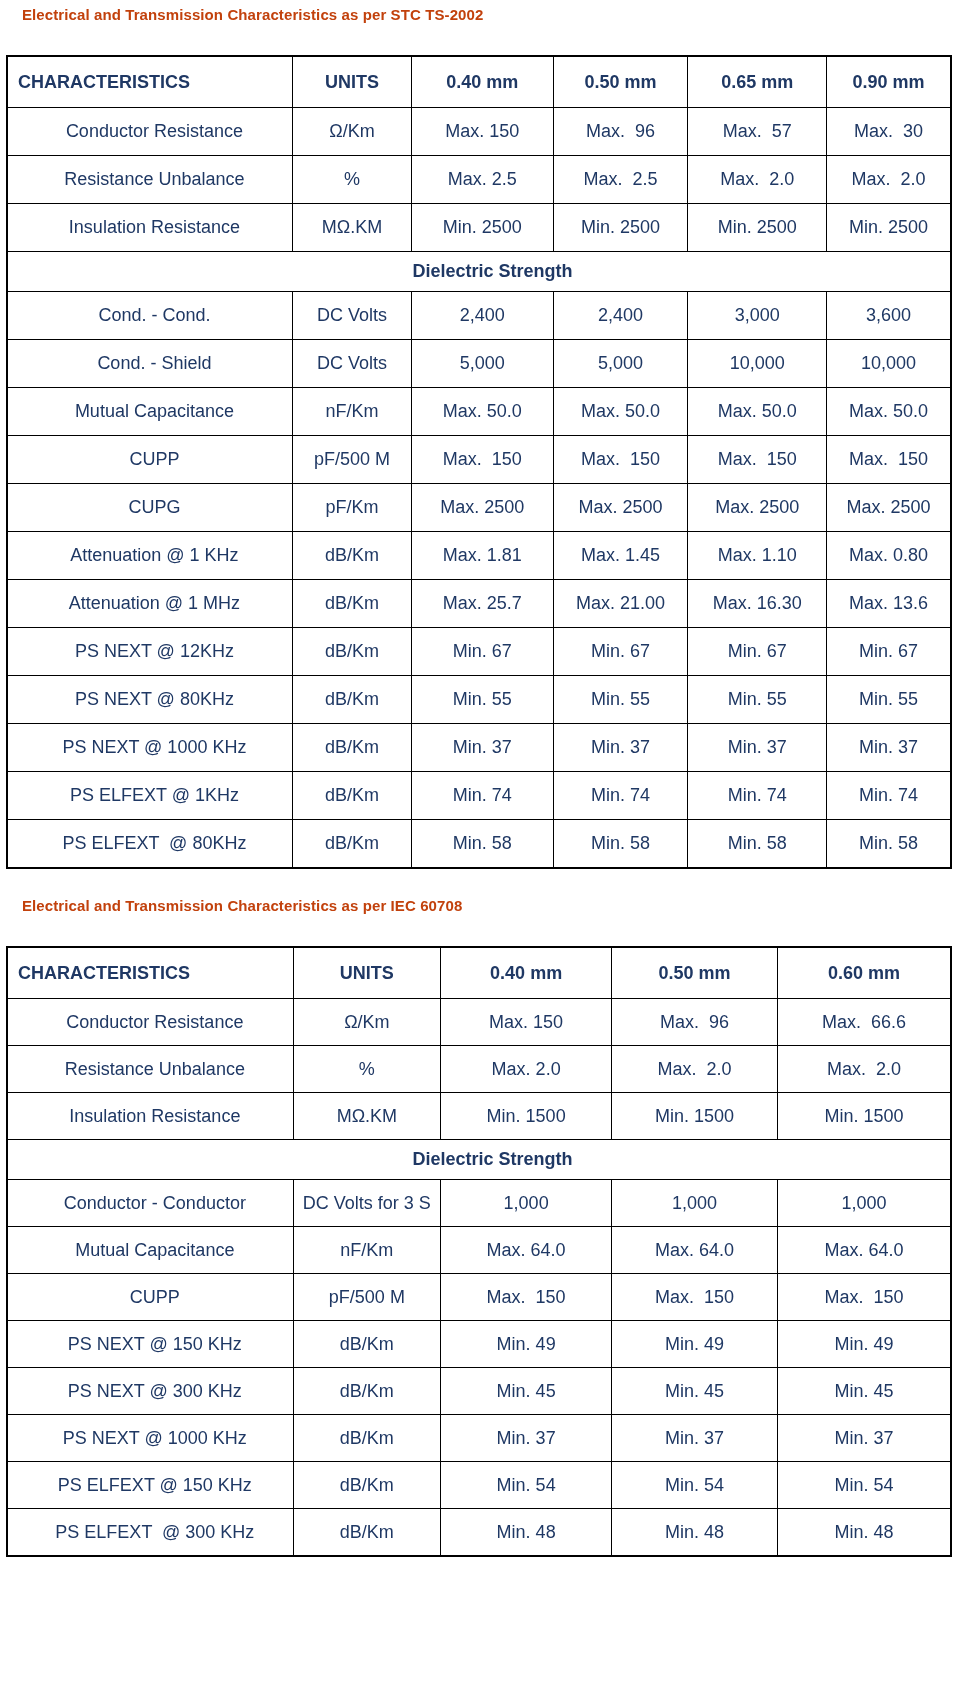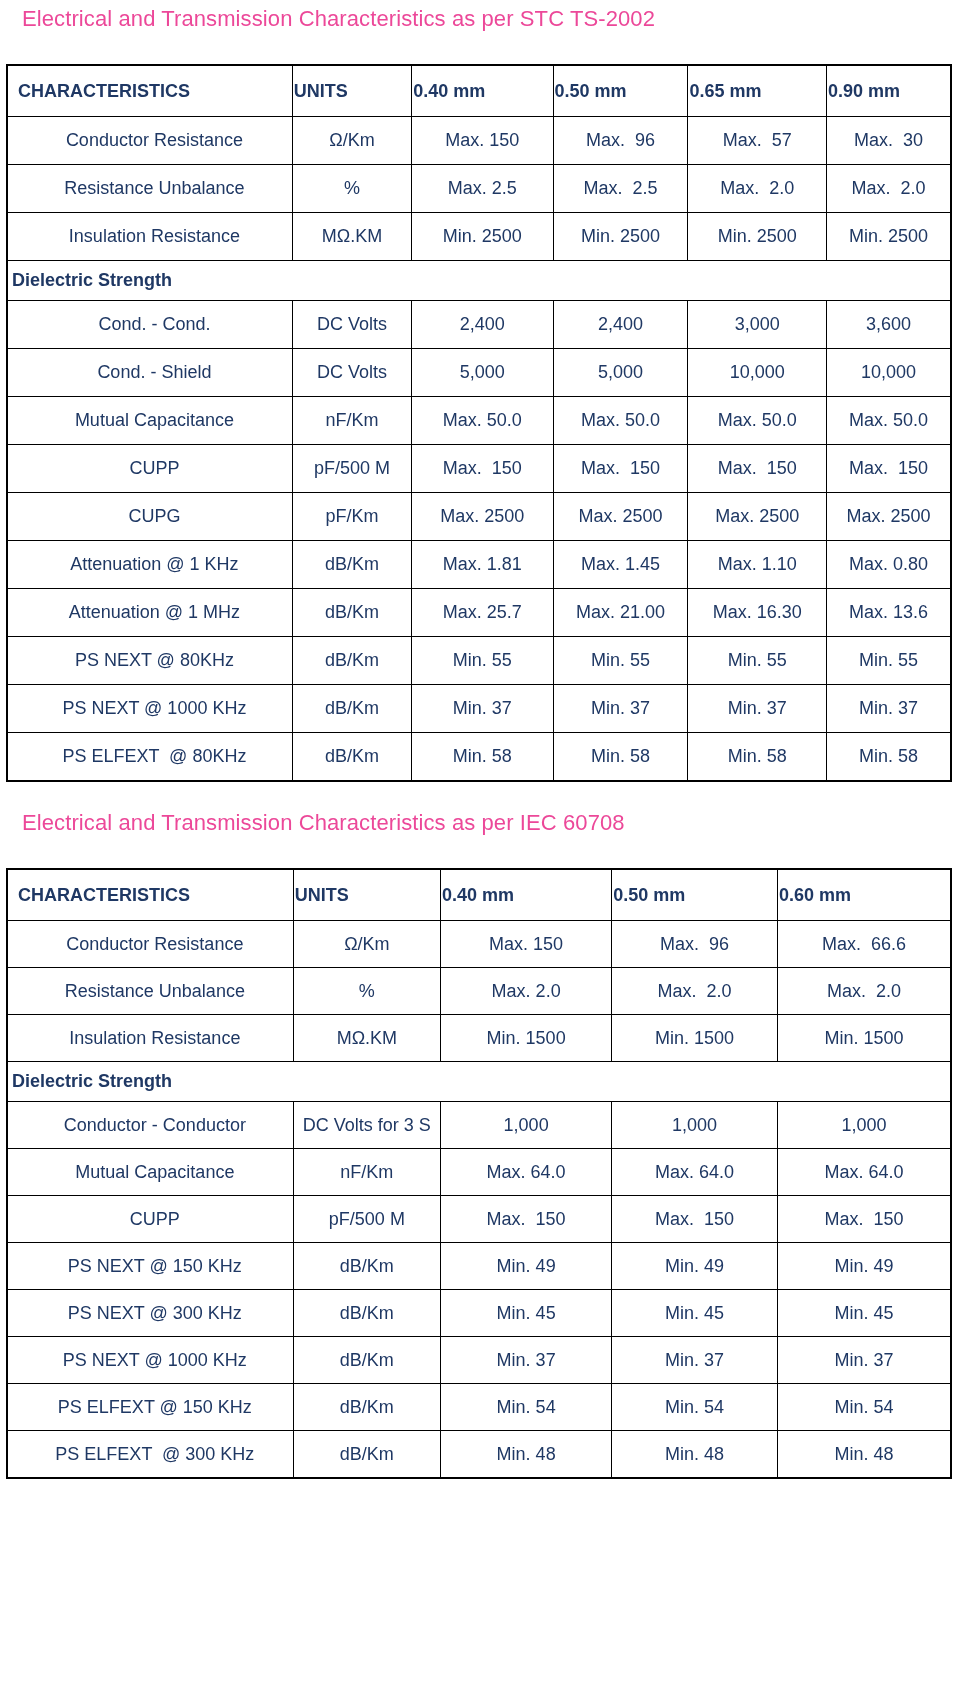--- a/index.html
+++ b/index.html
@@ -12,23 +12,23 @@
     min-height: 1692px;
     font-family: "Liberation Sans", sans-serif;
     color: #1f3864;
   }
   .page {
     padding: 6px 9px 0 6px;
   }
   .table-block { margin: 0; }
   .table-block + .table-block { margin-top: 28px; }
   .table-title {
-    font-size: 22px;
-    font-weight: normal;
-    color: #ec4899;
+    font-size: 15px;
+    font-weight: bold;
+    color: #c2410c;
     margin: 0 0 8px 16px;
     letter-spacing: 0.1px;
   }
   table.spec-table {
     border-collapse: collapse;
     table-layout: fixed;
     width: 946px;
     border: 2px solid #000000;
     margin-top: 32px;
   }
@@ -37,39 +37,39 @@
     border: 1px solid #000000;
     font-size: 18px;
     color: #1f3864;
     vertical-align: middle;
     white-space: pre-wrap;
     overflow: hidden;
   }
   table.spec-table th {
     font-weight: bold;
     height: 48px;
-    text-align: left;
+    text-align: center;
   }
   table.spec-table th.first {
     text-align: left;
     padding-left: 10px;
   }
   table.spec-table td { height: 45px; }
   table.t2 td { height: 44px; }
   td.char-cell {
     text-align: center;
     padding-left: 10px;
   }
   td.unit-cell, td.value-cell {
     text-align: center;
   }
   tr.section-row td {
     font-weight: bold;
-    text-align: left;
-    padding-left: 4px;
+    text-align: center;
+    padding-left: 28px;
     height: 37px;
   }
 </style>
 </head>
 <body>
 
 <div class="page">
 
   <section class="table-block">
     <h2 class="table-title">Electrical and Transmission Characteristics as per STC TS-2002</h2>
@@ -162,34 +162,50 @@
           </tr>
           <tr>
             <td class="char-cell">Attenuation @ 1 MHz</td>
             <td class="unit-cell">dB/Km</td>
             <td class="value-cell">Max. 25.7</td>
             <td class="value-cell">Max. 21.00</td>
             <td class="value-cell">Max. 16.30</td>
             <td class="value-cell">Max. 13.6</td>
           </tr>
           <tr>
+            <td class="char-cell">PS NEXT @ 12KHz</td>
+            <td class="unit-cell">dB/Km</td>
+            <td class="value-cell">Min. 67</td>
+            <td class="value-cell">Min. 67</td>
+            <td class="value-cell">Min. 67</td>
+            <td class="value-cell">Min. 67</td>
+          </tr>
+          <tr>
             <td class="char-cell">PS NEXT @ 80KHz</td>
             <td class="unit-cell">dB/Km</td>
             <td class="value-cell">Min. 55</td>
             <td class="value-cell">Min. 55</td>
             <td class="value-cell">Min. 55</td>
             <td class="value-cell">Min. 55</td>
           </tr>
           <tr>
             <td class="char-cell">PS NEXT @ 1000 KHz</td>
             <td class="unit-cell">dB/Km</td>
             <td class="value-cell">Min. 37</td>
             <td class="value-cell">Min. 37</td>
             <td class="value-cell">Min. 37</td>
             <td class="value-cell">Min. 37</td>
+          </tr>
+          <tr>
+            <td class="char-cell">PS ELFEXT @ 1KHz</td>
+            <td class="unit-cell">dB/Km</td>
+            <td class="value-cell">Min. 74</td>
+            <td class="value-cell">Min. 74</td>
+            <td class="value-cell">Min. 74</td>
+            <td class="value-cell">Min. 74</td>
           </tr>
           <tr>
             <td class="char-cell">PS ELFEXT  @ 80KHz</td>
             <td class="unit-cell">dB/Km</td>
             <td class="value-cell">Min. 58</td>
             <td class="value-cell">Min. 58</td>
             <td class="value-cell">Min. 58</td>
             <td class="value-cell">Min. 58</td>
           </tr>
         </tbody>

